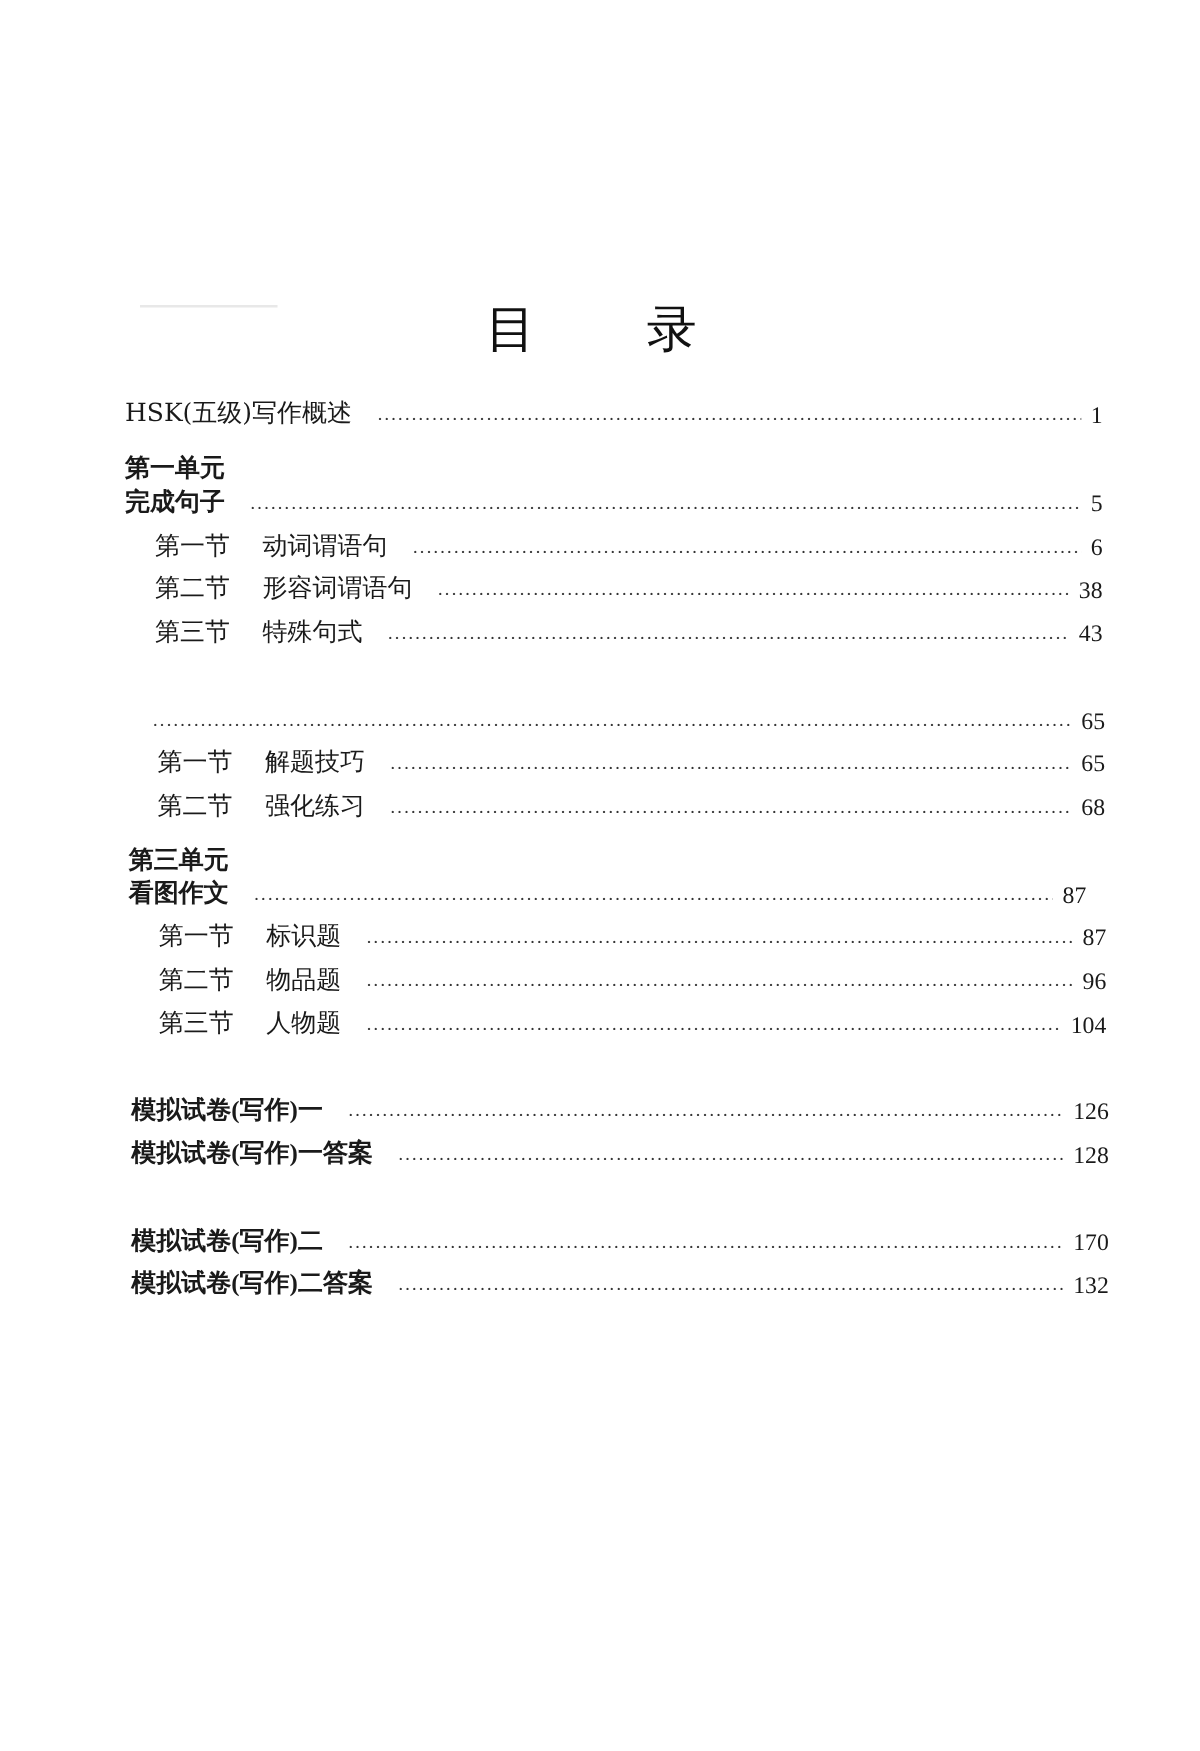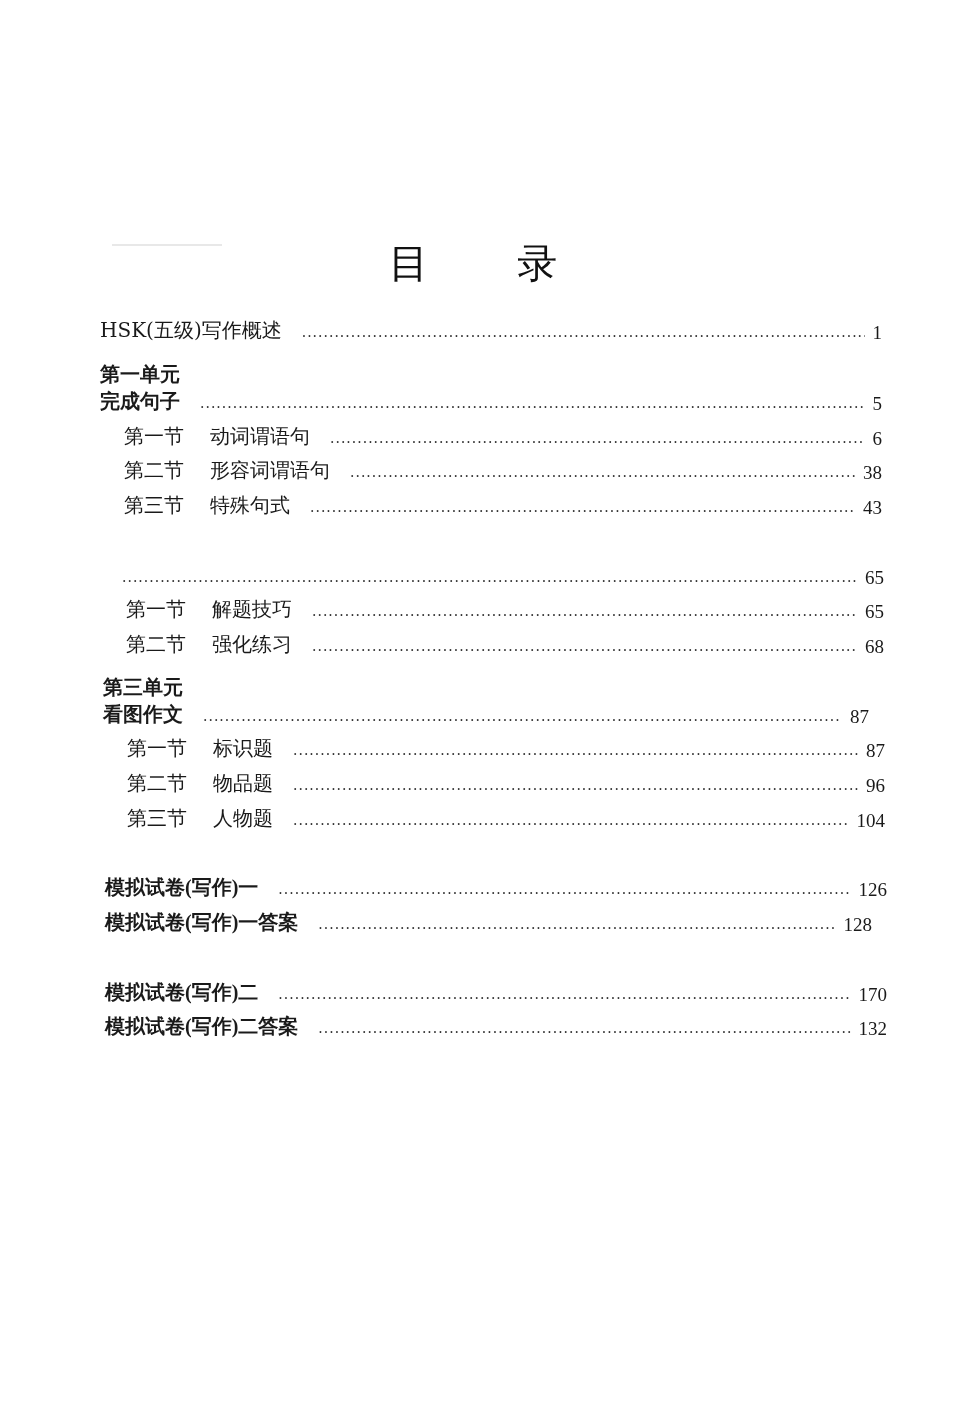--- a/index.html
+++ b/index.html
@@ -126,21 +126,21 @@
     </span>
   <span class="dots"></span>
   <span class="page">104</span>
 </div>
 
 <div class="row mock" style="top:871px; left:105px; right:73px;">
   <span class="label">模拟试卷(写作)一</span>
   <span class="dots"></span>
   <span class="page">126</span>
 </div>
-<div class="row mock" style="top:906px; left:105px; right:88px;">
+<div class="row mock" style="top:906px; left:105px; right:73px;">
   <span class="label">模拟试卷(写作)一答案</span>
   <span class="dots"></span>
   <span class="page">128</span>
 </div>
 <div class="row mock" style="top:976px; left:105px; right:73px;">
   <span class="label">模拟试卷(写作)二</span>
   <span class="dots"></span>
   <span class="page">170</span>
 </div>
 <div class="row mock" style="top:1010px; left:105px; right:73px;">

